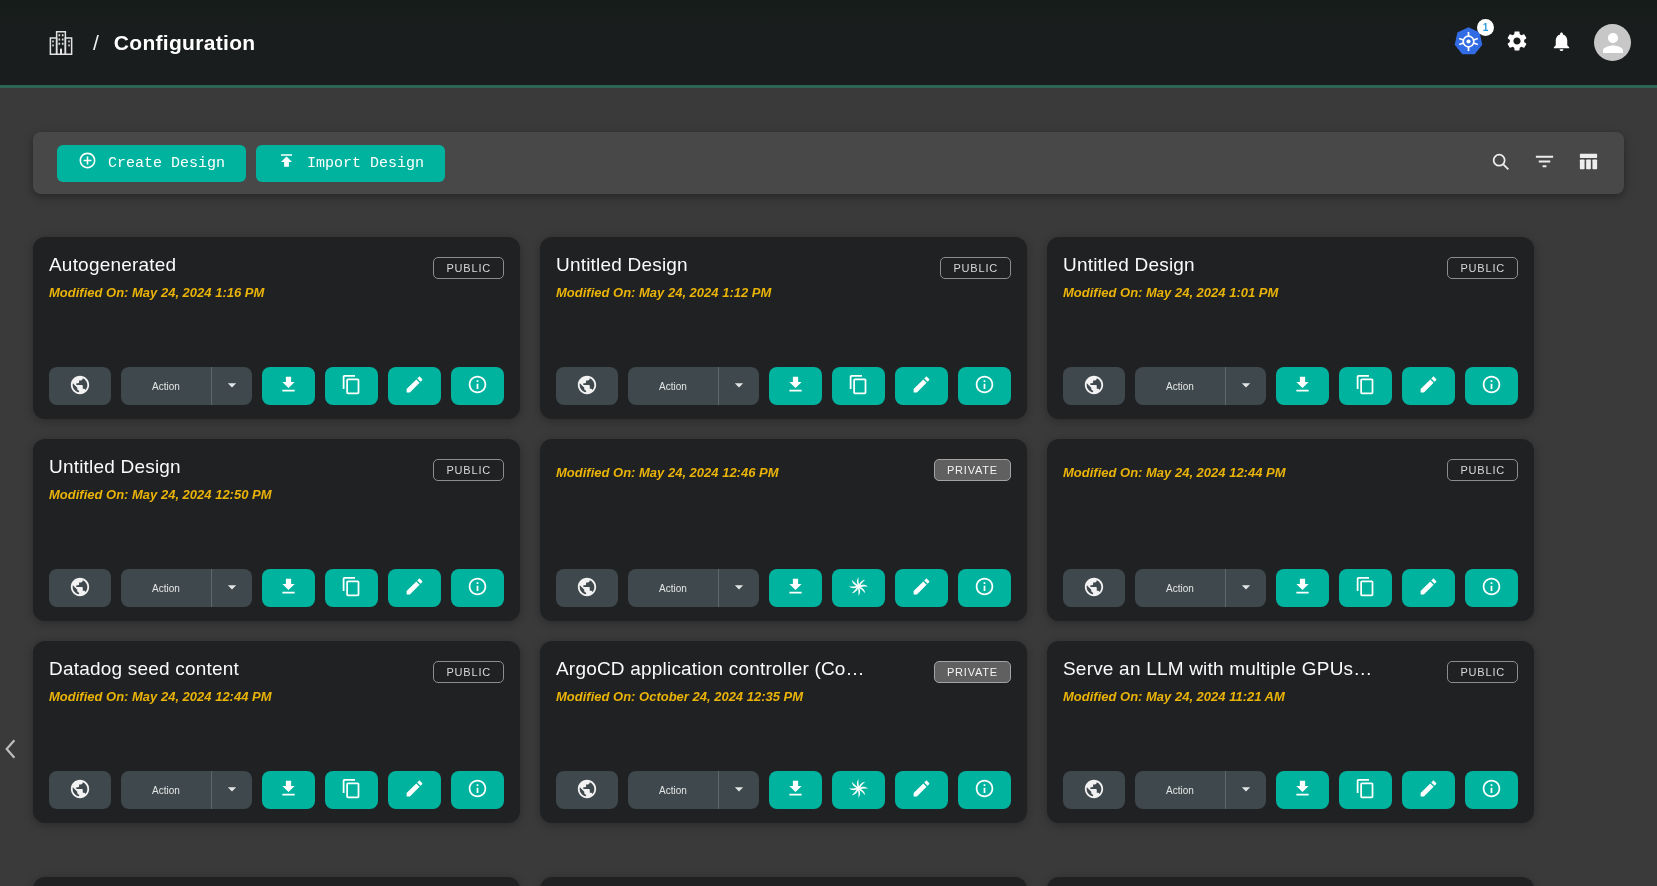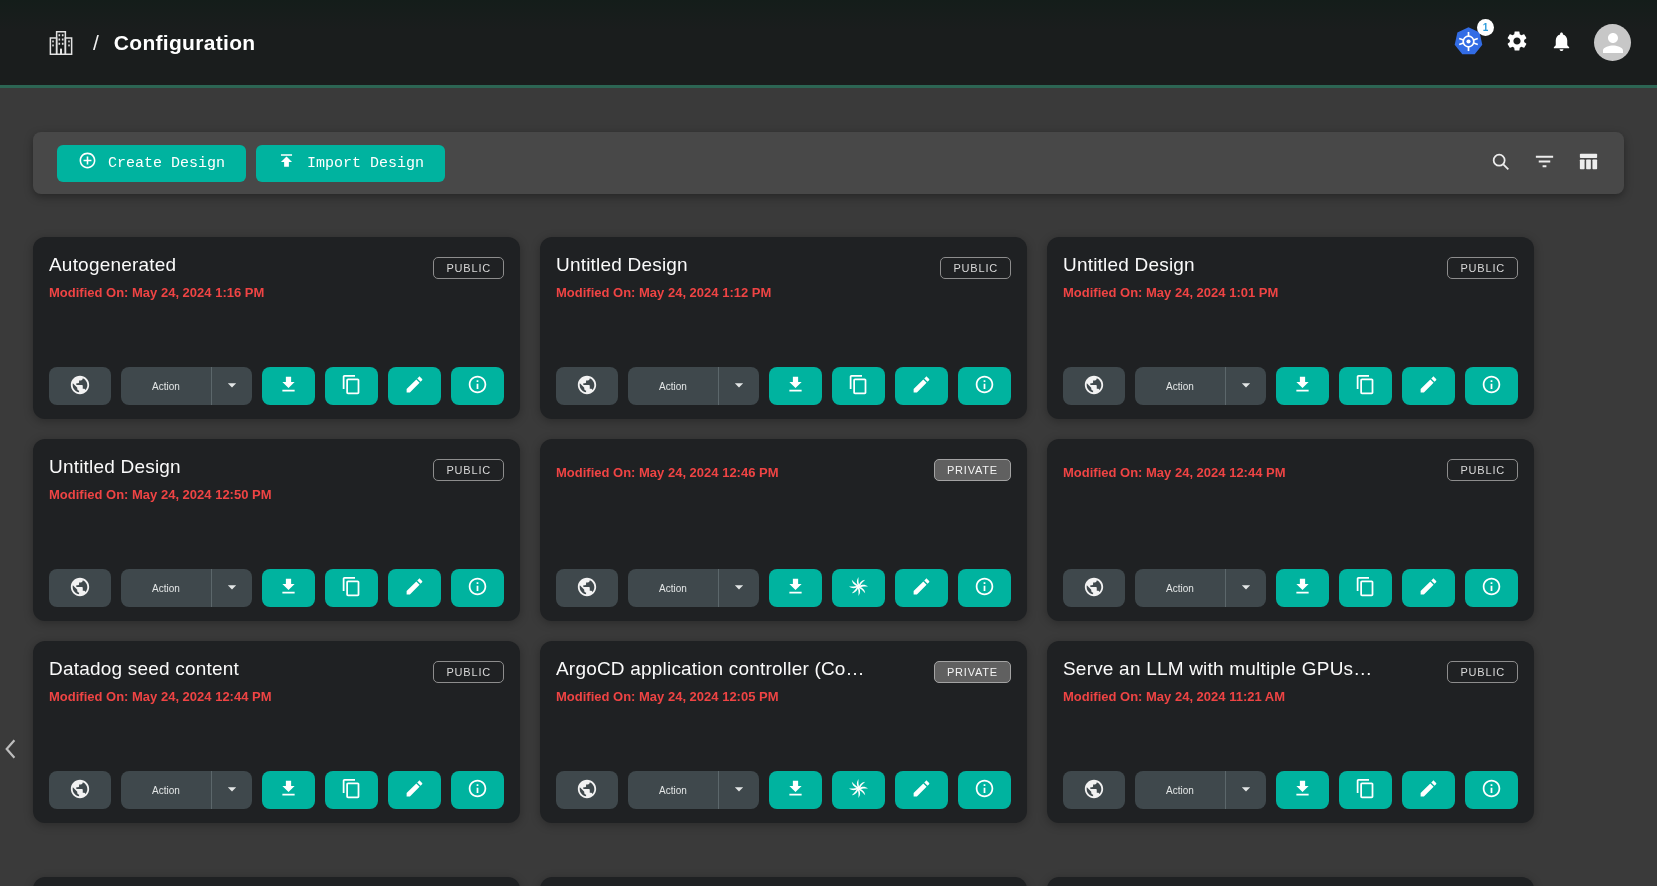--- a/index.html
+++ b/index.html
@@ -63,21 +63,21 @@
     background: #1f2123; border-radius: 12px;
     padding: 17px 16px 14px 16px;
     display: flex; flex-direction: column;
     box-shadow: 0 2px 10px rgba(0,0,0,.28);
   }
   .card-head { display: flex; justify-content: space-between; align-items: flex-start; }
   .card-title {
     font-size: 19px; color: #fafafa; font-weight: 400; letter-spacing: .2px;
     white-space: nowrap; overflow: hidden; max-width: 330px;
   }
-  .card-modified { margin-top: 9px; font-size: 13px; font-weight: 600; color: #ef4444; }
+  .card-modified { margin-top: 9px; font-size: 13px; font-style: italic; font-weight: 600; color: #eab308; }
   .badge {
     flex: 0 0 auto; margin-top: 3px;
     font-size: 11px; font-weight: 500; letter-spacing: .8px;
     color: #d8d8d8; border: 1px solid #8d8d8d; border-radius: 5px;
     padding: 4px 12px; background: transparent;
   }
   .badge.private { background: #606060; color: #f3f3f3; border-color: #a3a3a3; }
   .card-footer { margin-top: auto; display: flex; gap: 10px; height: 38px; }
   .btn {
     border: none; border-radius: 8px; cursor: pointer;
@@ -633,21 +633,21 @@
             </svg>
         </span>
       </button>
     </div>
   </div>
 
   <div class="card">
     <div class="card-head">
       <div>
         <div class="card-title">ArgoCD application controller (Co…</div>
-        <div class="card-modified">Modified On: May 24, 2024 12:05 PM</div>
+        <div class="card-modified">Modified On: October 24, 2024 12:35 PM</div>
       </div>
       <span class="badge private">PRIVATE</span>
     </div>
     <div class="card-footer">
       <button class="btn dark globe-btn">
         <span>
           <svg width="22" height="22" viewBox="0 0 24 24" fill="#f2f2f2">
               <path d="M12 2C6.48 2 2 6.48 2 12s4.48 10 10 10 10-4.48 10-10S17.52 2 12 2zm-1 17.93c-3.95-.49-7-3.85-7-7.93 0-.62.08-1.21.21-1.79L9 15v1c0 1.1.9 2 2 2v1.93zm6.9-2.54c-.26-.81-1-1.39-1.9-1.39h-1v-3c0-.55-.45-1-1-1H8v-2h2c.55 0 1-.45 1-1V7h2c1.1 0 2-.9 2-2v-.41c2.93 1.19 5 4.06 5 7.41 0 2.08-.8 3.97-2.1 5.39z"></path>
             </svg>
         </span>

